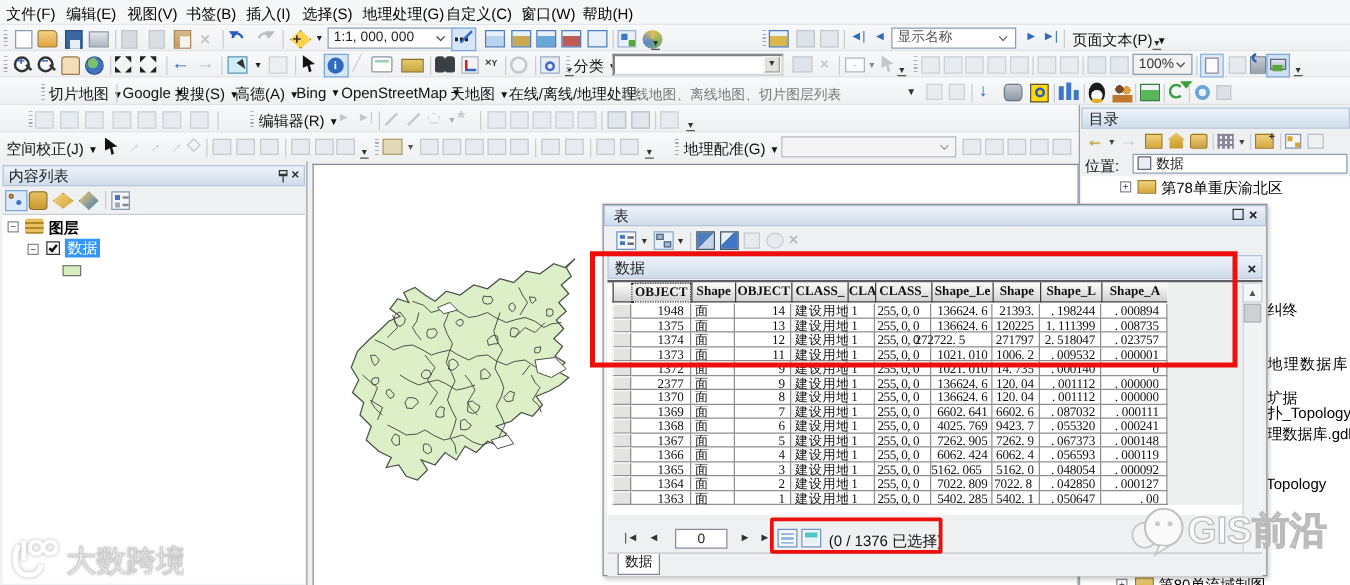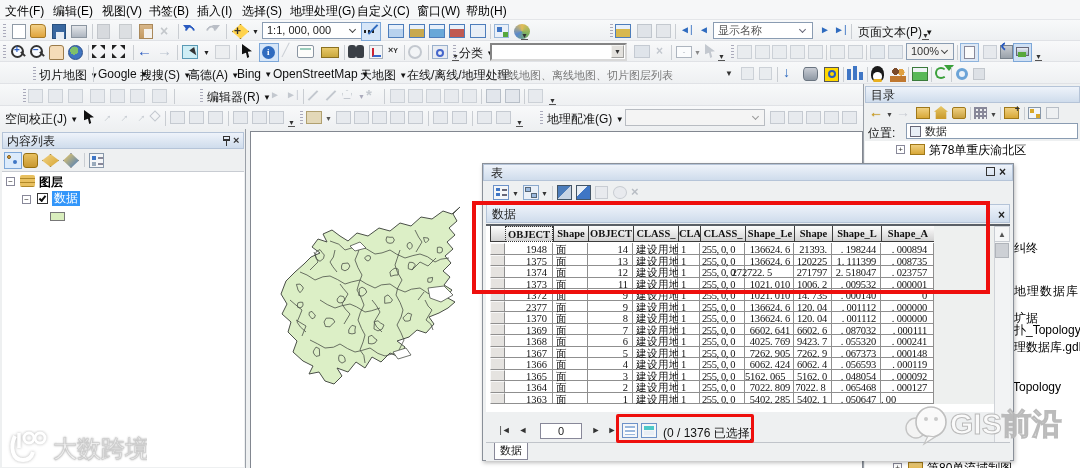--- a/index.html
+++ b/index.html
@@ -704,21 +704,21 @@
 <div class="ab" style="left:832px;top:381.0px;width:49px;height:11.5px;border-right:1px solid #8f8f8f;border-bottom:1px solid #8f8f8f"></div>
 <div class="ab" style="left:881px;top:381.0px;width:53px;height:11.5px;border-right:1px solid #8f8f8f;border-bottom:1px solid #8f8f8f"></div>
 <div class="cell" style="left:505px;top:382.0px;width:42px;text-align:right">1364</div>
 <div class="cell" style="left:556px;top:382.0px;width:30px;font-family:'Liberation Sans',sans-serif">面</div>
 <div class="cell" style="left:588px;top:382.0px;width:40px;text-align:right">2</div>
 <div class="cell" style="left:636px;top:382.0px;width:42px;font-family:'Liberation Sans',sans-serif;letter-spacing:0.5px">建设用地</div>
 <div class="cell" style="left:681px;top:382.0px;width:18px">1</div>
 <div class="cell" style="left:702px;top:382.0px;width:43px;letter-spacing:-0.4px">255, 0, 0</div>
 <div class="cell" style="left:745px;top:382.0px;width:45px;text-align:right;letter-spacing:-0.2px">7022. 809</div>
 <div class="cell" style="left:794px;top:382.0px;width:33px;text-align:center;letter-spacing:-0.2px">7022. 8</div>
-<div class="cell" style="left:832px;top:382.0px;width:44px;text-align:right;letter-spacing:-0.2px">. 065468</div>
+<div class="cell" style="left:832px;top:382.0px;width:44px;text-align:right;letter-spacing:-0.2px">. 042850</div>
 <div class="cell" style="left:881px;top:382.0px;width:46px;text-align:right;letter-spacing:-0.2px">. 000127</div>
 <div class="rowsel" style="left:490px;top:392.5px;width:15px;height:11.5px"></div>
 <div class="ab" style="left:505px;top:392.5px;width:48px;height:11.5px;border-right:1px solid #8f8f8f;border-bottom:1px solid #8f8f8f"></div>
 <div class="ab" style="left:553px;top:392.5px;width:35px;height:11.5px;border-right:1px solid #8f8f8f;border-bottom:1px solid #8f8f8f"></div>
 <div class="ab" style="left:588px;top:392.5px;width:45px;height:11.5px;border-right:1px solid #8f8f8f;border-bottom:1px solid #8f8f8f"></div>
 <div class="ab" style="left:633px;top:392.5px;width:45px;height:11.5px;border-right:1px solid #8f8f8f;border-bottom:1px solid #8f8f8f"></div>
 <div class="ab" style="left:678px;top:392.5px;width:22px;height:11.5px;border-right:1px solid #8f8f8f;border-bottom:1px solid #8f8f8f"></div>
 <div class="ab" style="left:700px;top:392.5px;width:45px;height:11.5px;border-right:1px solid #8f8f8f;border-bottom:1px solid #8f8f8f"></div>
 <div class="ab" style="left:745px;top:392.5px;width:49px;height:11.5px;border-right:1px solid #8f8f8f;border-bottom:1px solid #8f8f8f"></div>
 <div class="ab" style="left:794px;top:392.5px;width:38px;height:11.5px;border-right:1px solid #8f8f8f;border-bottom:1px solid #8f8f8f"></div>
@@ -726,21 +726,21 @@
 <div class="ab" style="left:881px;top:392.5px;width:53px;height:11.5px;border-right:1px solid #8f8f8f;border-bottom:1px solid #8f8f8f"></div>
 <div class="cell" style="left:505px;top:393.5px;width:42px;text-align:right">1363</div>
 <div class="cell" style="left:556px;top:393.5px;width:30px;font-family:'Liberation Sans',sans-serif">面</div>
 <div class="cell" style="left:588px;top:393.5px;width:40px;text-align:right">1</div>
 <div class="cell" style="left:636px;top:393.5px;width:42px;font-family:'Liberation Sans',sans-serif;letter-spacing:0.5px">建设用地</div>
 <div class="cell" style="left:681px;top:393.5px;width:18px">1</div>
 <div class="cell" style="left:702px;top:393.5px;width:43px;letter-spacing:-0.4px">255, 0, 0</div>
 <div class="cell" style="left:745px;top:393.5px;width:45px;text-align:right;letter-spacing:-0.2px">5402. 285</div>
 <div class="cell" style="left:794px;top:393.5px;width:33px;text-align:right;letter-spacing:-0.2px">5402. 1</div>
 <div class="cell" style="left:832px;top:393.5px;width:44px;text-align:right;letter-spacing:-0.2px">. 050647</div>
-<div class="cell" style="left:881px;top:393.5px;width:46px;text-align:left;letter-spacing:-0.2px">. 00</div>
+<div class="cell" style="left:881px;top:393.5px;width:46px;text-align:right;letter-spacing:-0.2px">. 00</div>
 <div class="ab" style="left:486px;top:404px;width:508px;height:8px;background:#fff"></div>
 <div class="ab" style="left:486px;top:412px;width:524px;height:30px;background:#eef0f1"></div>
 <div class="ab" style="left:994px;top:226px;width:16px;height:216px;background:#f2f3f4;border-left:1px solid #d0d3d8"></div>
 <div class="ab" style="left:994px;top:226px;width:16px;height:16px;background:#f5f6f7;border:1px solid #c8ccd2;font-size:8px;text-align:center;line-height:15px;color:#555">▲</div>
 <div class="ab" style="left:995px;top:243px;width:14px;height:15px;background:#cdd0d5;border:1px solid #b0b4ba"></div>
 <div class="ab" style="left:497px;top:424px;width:16px;height:14px;font-size:9px;color:#333;text-align:center;line-height:13px">|◄</div>
 <div class="ab" style="left:515px;top:424px;width:16px;height:14px;font-size:9px;color:#333;text-align:center;line-height:13px">◄</div>
 <div class="combo" style="left:540px;top:423px;width:42px;height:16px;line-height:14px;text-align:center;border:1px solid #889">0</div>
 <div class="ab" style="left:588px;top:424px;width:16px;height:14px;font-size:9px;color:#333;text-align:center;line-height:13px">►</div>
 <div class="ab" style="left:605px;top:424px;width:16px;height:14px;font-size:9px;color:#333;text-align:center;line-height:13px">►|</div>

